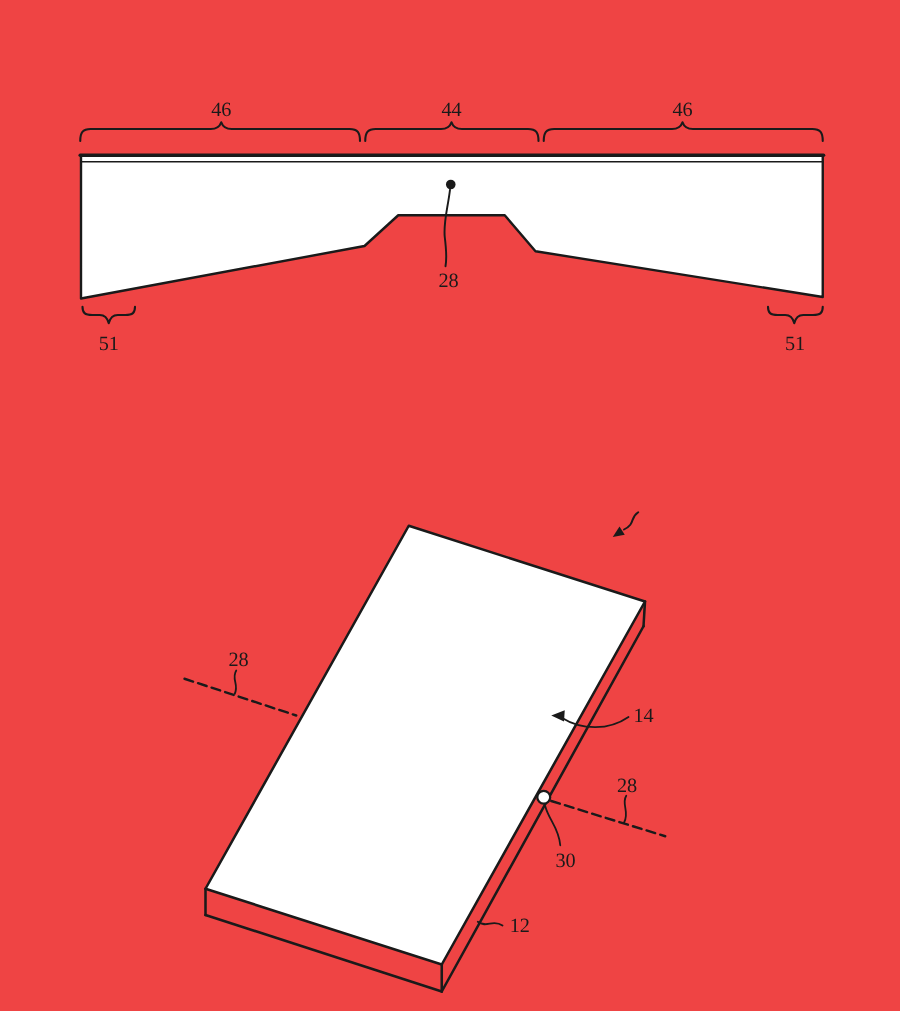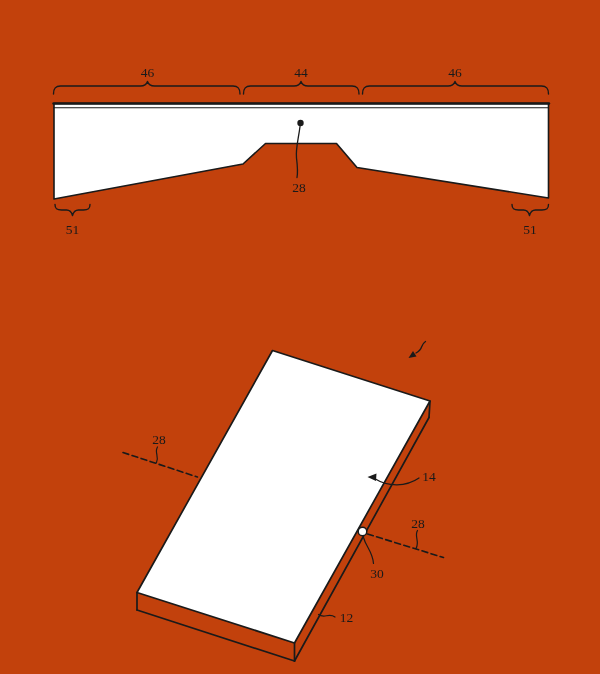--- a/index.html
+++ b/index.html
@@ -5,21 +5,21 @@
   html, body {
     margin: 0;
     padding: 0;
     background: #ffffff;
     font-family: "Liberation Serif", "DejaVu Serif", serif;
   }
   .canvas {
     position: relative;
     width: 600px;
     height: 674px;
-    background: #c2410c;
+    background: #ef4444;
     overflow: hidden;
     text-align: center;
   }
   svg { display: block; }
   .stroke {
     stroke: #1a1a1a;
     fill: none;
     stroke-linecap: round;
     stroke-linejoin: round;
   }

